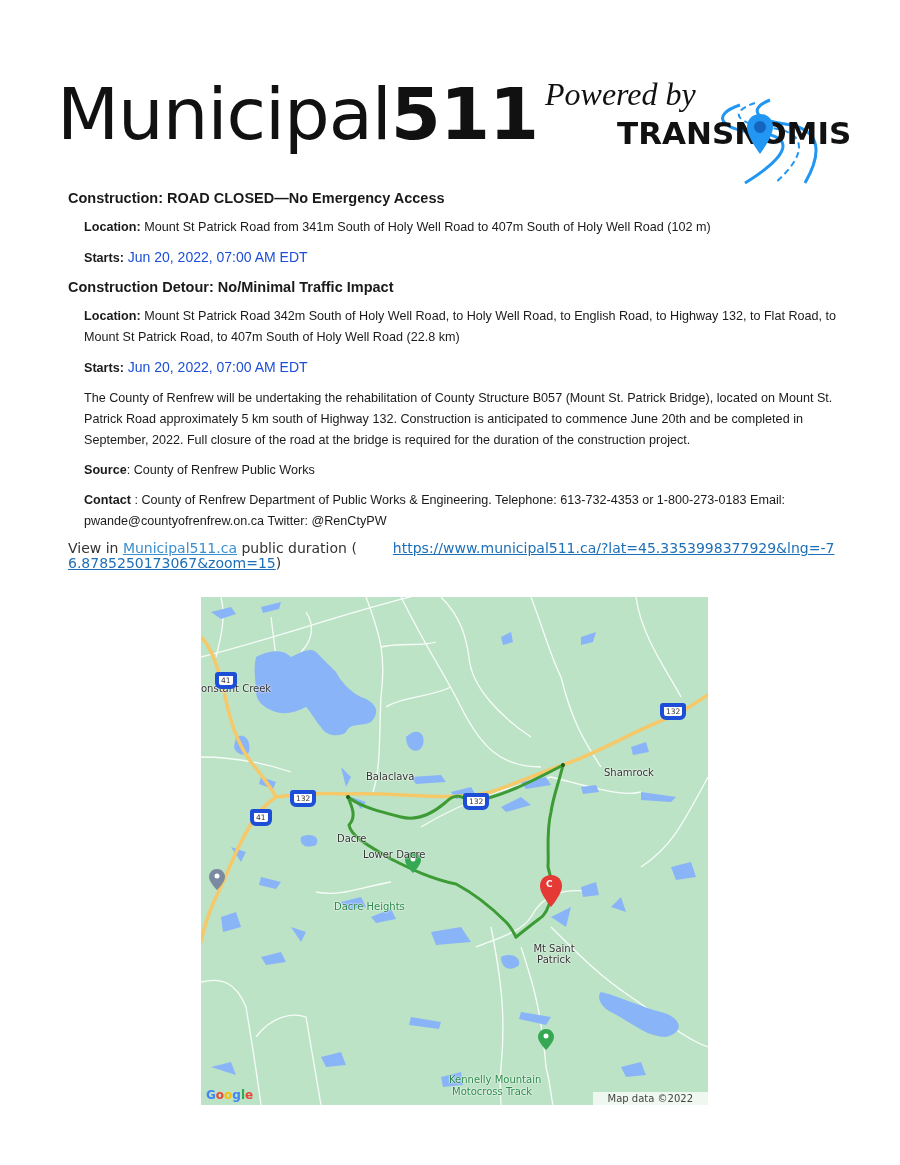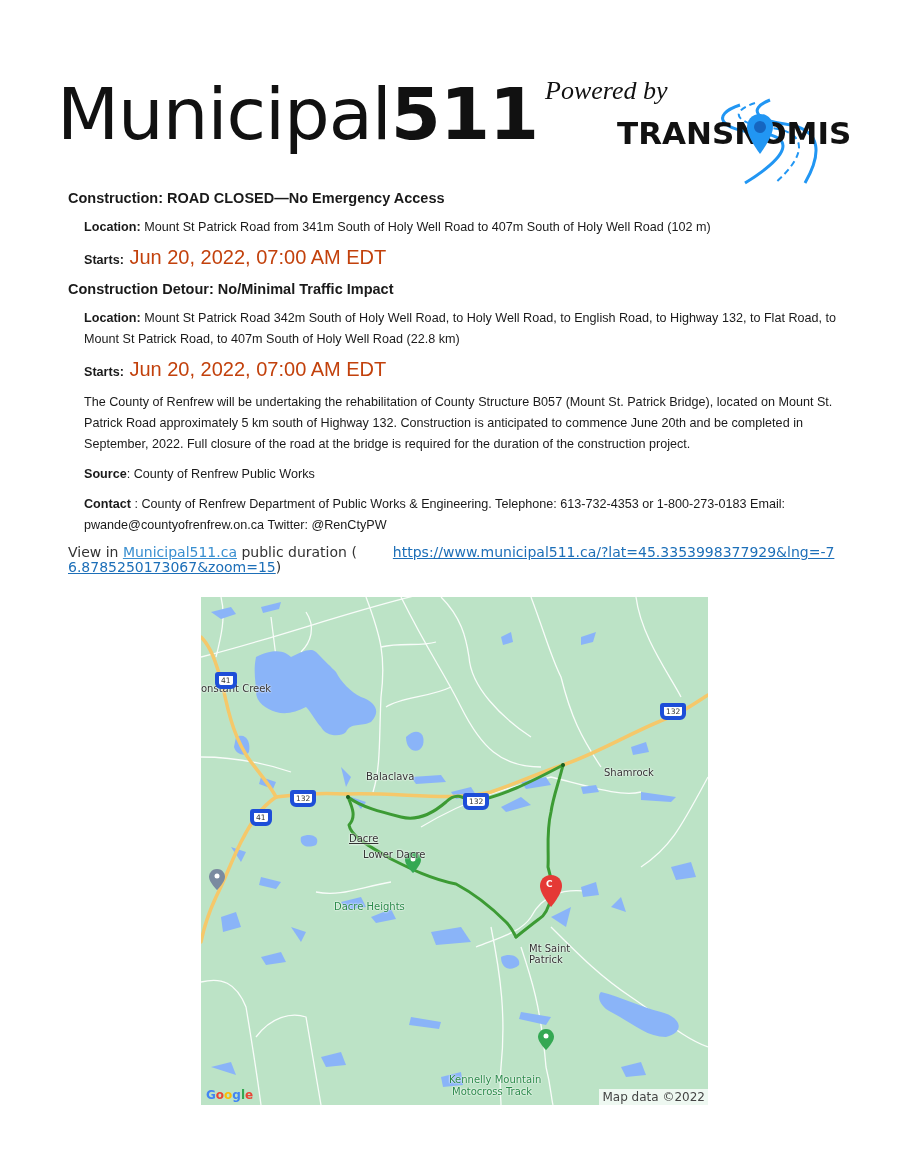--- a/index.html
+++ b/index.html
@@ -1,40 +1,40 @@
 <!DOCTYPE html>
 <html><head>
 <meta charset="utf-8">
 <style>
   html, body { margin: 0; padding: 0; background: #ffffff; }
   body { width: 900px; height: 1165px; position: relative; overflow: hidden; font-family: "Liberation Sans", sans-serif; color: #111; }
 
   .header { position: absolute; left: 0; top: 0; width: 728px; height: 185px; }
   .brand { position: absolute; left: 57px; top: 78px; font-family: "DejaVu Sans", sans-serif; font-size: 72px; letter-spacing: -1px; line-height: 1; color: #111; }
   .brand .num { font-weight: bold; }
-  .powered { position: absolute; left: 545px; top: 78px; font-family: "Liberation Serif", serif; font-style: italic; font-size: 26px; color: #111; line-height: 1; }
+  .powered { position: absolute; left: 545px; top: 78px; font-family: "Liberation Serif", serif; font-style: italic; font-size: 32px; color: #111; line-height: 1; }
   .transnomis { position: absolute; left: 617px; top: 118px; font-family: "DejaVu Sans", sans-serif; font-weight: bold; font-size: 31px; color: #111; letter-spacing: 0px; line-height: 1; }
   .logo-road { position: absolute; left: 700px; top: 95px; width: 130px; height: 90px; }
 
   .content { position: absolute; left: 68px; top: 185px; width: 770px; font-family: "Liberation Sans", sans-serif; font-size: 12.6px; color: #1a1a1a; }
   .h { font-weight: bold; font-size: 14.5px; margin: 4px 0 10px 0; line-height: 18px; }
   .p { line-height: 21px; margin: 0 0 9px 0; padding-left: 16px; }
   .lbl { font-weight: bold; }
-  .starts-val { font-size: 20px; color: #c2410c; }
+  .starts-val { font-size: 14px; color: #1d4ed8; }
   .view { font-family: "DejaVu Sans", sans-serif; font-size: 14px; color: #333; line-height: 15px; margin-top: 6px; }
   .view a { color: #1d6fb8; text-decoration: underline; }
   .view a.site { color: #3a8fd0; }
 
   .map { position: absolute; left: 201px; top: 597px; width: 507px; height: 508px; background: #bce3c6; overflow: hidden; }
   .map svg { position: absolute; left: 0; top: 0; }
   .map-label { position: absolute; font-family: "DejaVu Sans", sans-serif; font-size: 10px; color: #333; white-space: nowrap; text-shadow: 0 0 2px #fff, 0 0 2px #fff; margin-top: 48px; }
   .map-label.green { color: #2b8a4a; }
   .shield { position: absolute; font-family: "DejaVu Sans", sans-serif; font-size: 7.5px; color: #333; background: #fff; border: 4px solid #1d4ed8; border-radius: 3px 3px 6px 6px; padding: 0 2px; line-height: 9px; }
   .google { position: absolute; left: 5px; bottom: 3px; font-family: "DejaVu Sans", sans-serif; font-size: 12px; font-weight: bold; }
-  .mapdata { position: absolute; right: 0; bottom: 0; font-family: "DejaVu Sans", sans-serif; font-size: 12px; color: #444; background: rgba(255,255,255,0.75); padding: 1px 3px; }
+  .mapdata { position: absolute; right: 0; bottom: 0; font-family: "DejaVu Sans", sans-serif; font-size: 10px; color: #444; background: rgba(255,255,255,0.75); padding: 1px 15px; }
 </style>
 </head>
 <body>
 
 <div class="header">
   <div class="brand"><span>Municipal</span><span class="num">511</span></div>
   <div class="powered">Powered by</div>
   <svg class="logo-road" viewBox="0 0 130 90">
     <path d="M40 10 C 10 20, 20 35, 60 38 C 95 42, 90 60, 45 88" fill="none" stroke="#2196f3" stroke-width="3"></path>
     <path d="M55 8 C 25 18, 40 30, 72 33 C 110 38, 105 62, 75 88" fill="none" stroke="#2196f3" stroke-width="2" stroke-dasharray="6 4"></path>
@@ -157,24 +157,24 @@
       <path d="M16 272 C 10 272, 8 277, 8 280 C 8 285, 16 293, 16 293 C 16 293, 24 285, 24 280 C 24 277, 22 272, 16 272 Z" fill="#7a8aa0"></path>
       <circle cx="16" cy="279" r="2.5" fill="#fff"></circle>
     </g>
 
     <path d="M350 278 C 343 278, 339 283, 339 289 C 339 297, 350 310, 350 310 C 350 310, 361 297, 361 289 C 361 283, 357 278, 350 278 Z" fill="#e53935"></path>
   </svg>
 
   <div class="map-label" style="left:0px;top:38px;">onstant Creek</div>
   <div class="map-label" style="left:165px;top:126px;">Balaclava</div>
   <div class="map-label" style="left:403px;top:122px;">Shamrock</div>
-  <div class="map-label" style="left:148px;top:188px;text-decoration:underline;">Dacre</div>
+  <div class="map-label" style="left:136px;top:188px;">Dacre</div>
   <div class="map-label" style="left:162px;top:204px;">Lower Dacre</div>
   <div class="map-label green" style="left:133px;top:256px;">Dacre Heights</div>
-  <div class="map-label" style="left:328px;top:298px;width:50px;white-space:normal;line-height:11px;text-align:left;">Mt Saint Patrick</div>
+  <div class="map-label" style="left:328px;top:298px;width:50px;white-space:normal;line-height:11px;text-align:center;">Mt Saint Patrick</div>
   <div class="map-label green" style="left:248px;top:429px;">Kennelly Mountain</div>
   <div class="map-label green" style="left:251px;top:441px;">Motocross Track</div>
 
   <div class="shield" style="left:14px;top:75px;">41</div>
   <div class="shield" style="left:89px;top:193px;">132</div>
   <div class="shield" style="left:459px;top:106px;">132</div>
   <div class="shield" style="left:49px;top:212px;">41</div>
   <div class="shield" style="left:262px;top:196px;">132</div>
 
   <div style="position:absolute;left:345px;top:282px;font-family:'DejaVu Sans',sans-serif;font-size:9px;color:#fff;font-weight:bold;">C</div>

